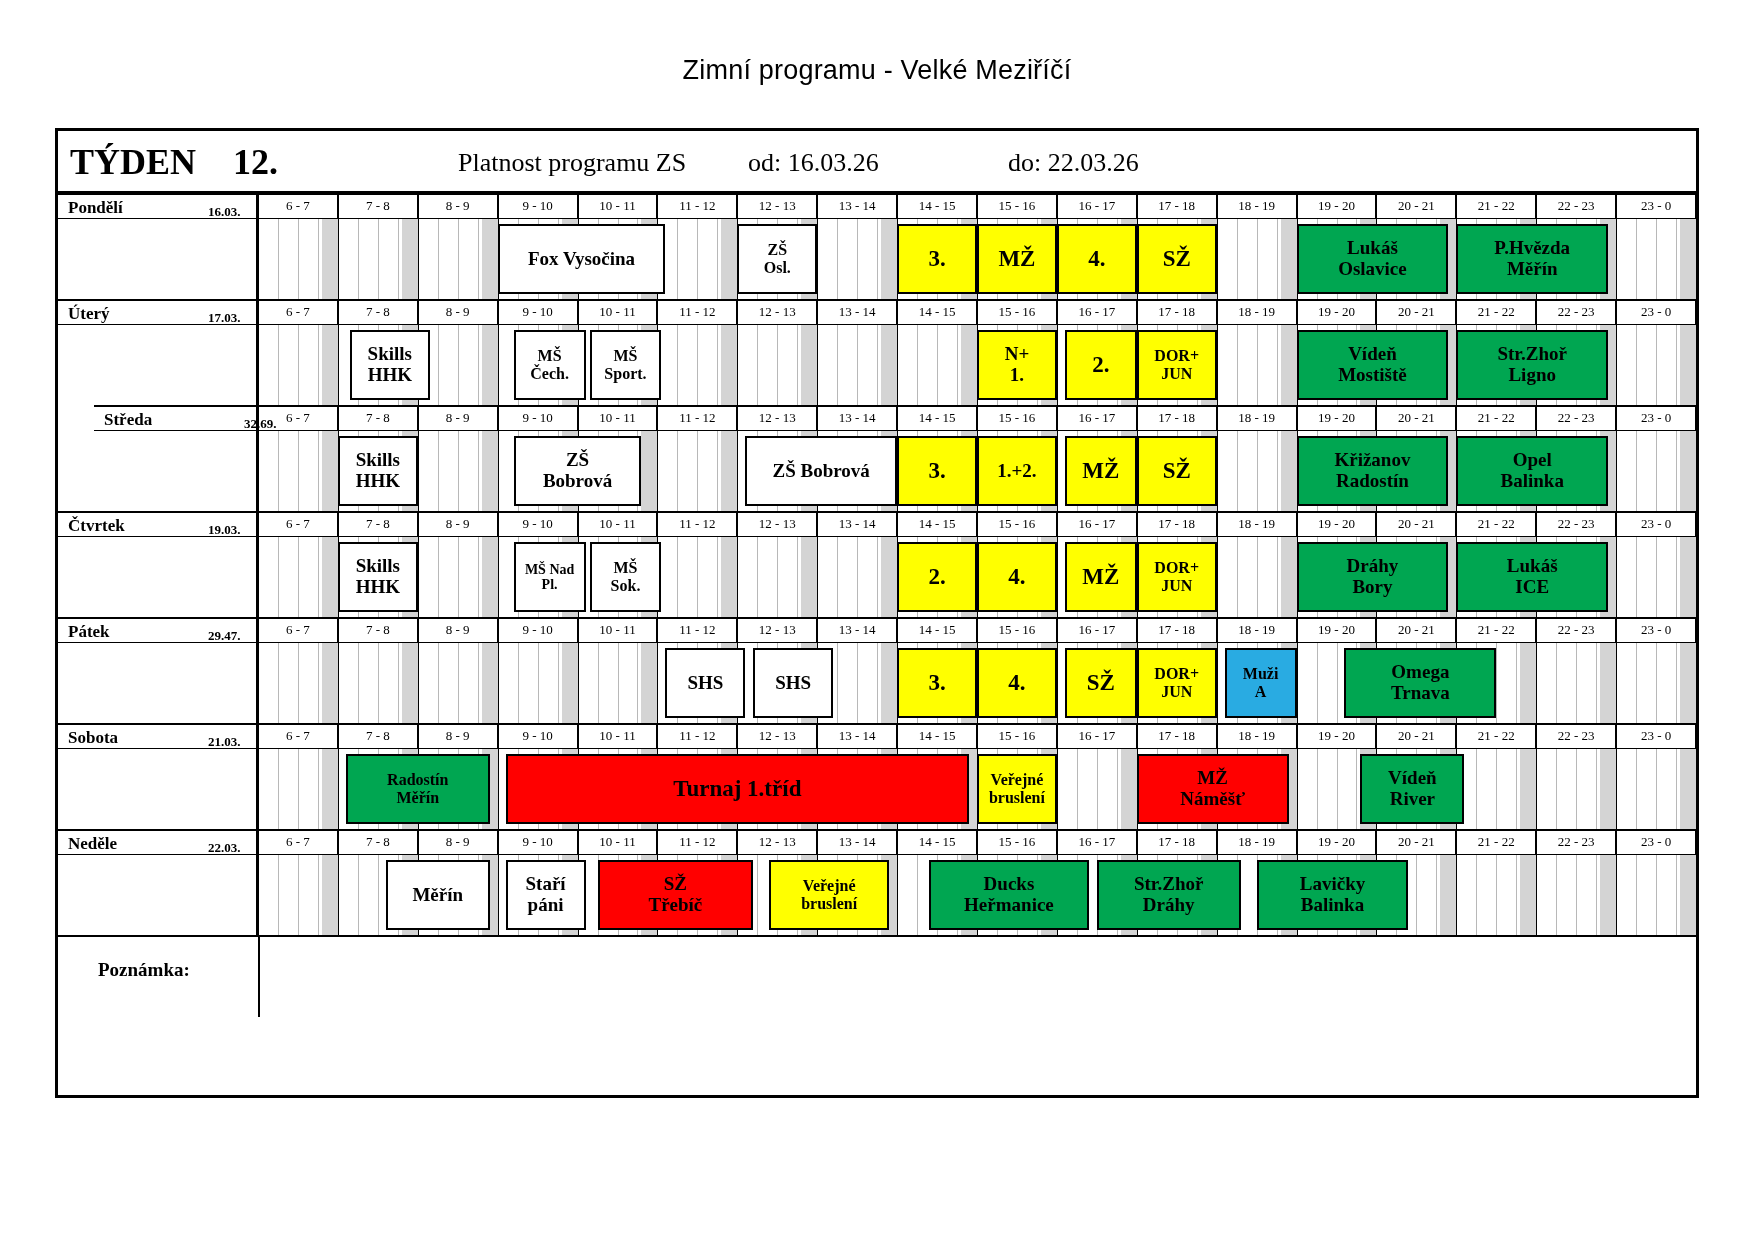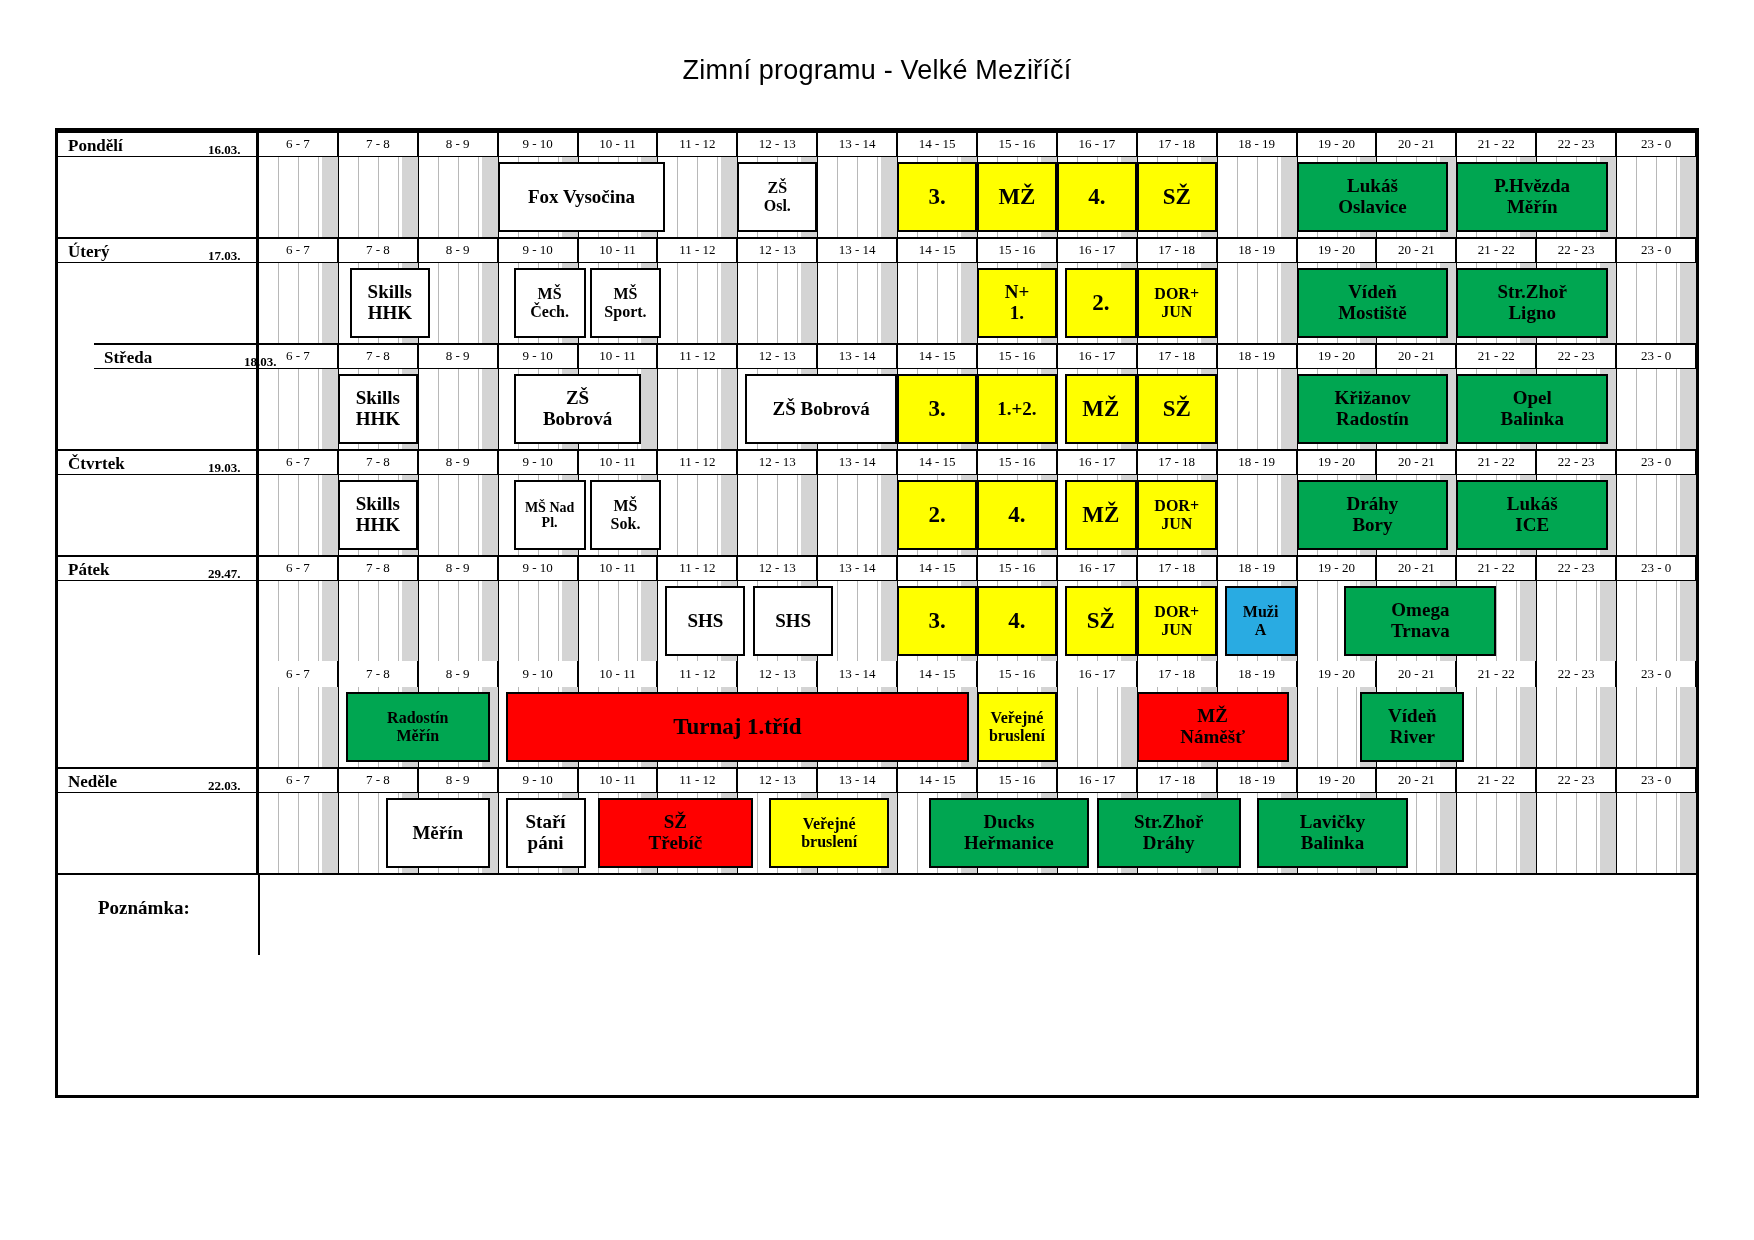--- a/index.html
+++ b/index.html
@@ -78,20 +78,27 @@
 </style>
 </head>
 <body>
 
 <div class="page">
 
   <div class="doc-title">Zimní programu  - Velké Meziříčí</div>
 
   <div class="frame">
 
+    <div class="hdr">
+      <span class="tyden">TÝDEN</span>
+      <span class="weekno">12.</span>
+      <span class="valid">Platnost programu ZS</span>
+      <span class="from">od: 16.03.26</span>
+      <span class="to">do: 22.03.26</span>
+    </div>
 
     <div id="days-container">
         <div class="day" style="height: 106px;">
           <div class="labelcol"></div>
           <div class="day-head">
             <span class="dname">Pondělí</span>
             <span class="ddate">16.03.</span>
           </div>
           <div class="slots">
             <div class="slot" style="left: 0%; width: 5.55556%;">6 - 7</div>
@@ -380,21 +387,21 @@
             <div class="ev c-green" style="left: 83.3333%; width: 10.5556%;">
               <span style="white-space: pre-line;">Str.Zhoř
 Ligno</span>
             </div>
           </div>
         </div>
         <div class="day" style="height: 106px; padding-left: 36px;">
           <div class="labelcol"></div>
           <div class="day-head">
             <span class="dname">Středa</span>
-            <span class="ddate">18.03.</span>
+            <span class="ddate">32.69.</span>
           </div>
           <div class="slots">
             <div class="slot" style="left: 0%; width: 5.55556%;">6 - 7</div>
             <div class="slot" style="left: 5.55556%; width: 5.55556%;">7 - 8</div>
             <div class="slot" style="left: 11.1111%; width: 5.55556%;">8 - 9</div>
             <div class="slot" style="left: 16.6667%; width: 5.55556%;">9 - 10</div>
             <div class="slot" style="left: 22.2222%; width: 5.55556%;">10 - 11</div>
             <div class="slot" style="left: 27.7778%; width: 5.55556%;">11 - 12</div>
             <div class="slot" style="left: 33.3333%; width: 5.55556%;">12 - 13</div>
             <div class="slot" style="left: 38.8889%; width: 5.55556%;">13 - 14</div>
@@ -826,20 +833,24 @@
 A</span>
             </div>
             <div class="ev c-green" style="left: 75.5556%; width: 10.5556%;">
               <span style="white-space: pre-line;">Omega
 Trnava</span>
             </div>
           </div>
         </div>
         <div class="day" style="height: 106px;">
           <div class="labelcol"></div>
+          <div class="day-head">
+            <span class="dname">Sobota</span>
+            <span class="ddate">21.03.</span>
+          </div>
           <div class="slots">
             <div class="slot" style="left: 0%; width: 5.55556%;">6 - 7</div>
             <div class="slot" style="left: 5.55556%; width: 5.55556%;">7 - 8</div>
             <div class="slot" style="left: 11.1111%; width: 5.55556%;">8 - 9</div>
             <div class="slot" style="left: 16.6667%; width: 5.55556%;">9 - 10</div>
             <div class="slot" style="left: 22.2222%; width: 5.55556%;">10 - 11</div>
             <div class="slot" style="left: 27.7778%; width: 5.55556%;">11 - 12</div>
             <div class="slot" style="left: 33.3333%; width: 5.55556%;">12 - 13</div>
             <div class="slot" style="left: 38.8889%; width: 5.55556%;">13 - 14</div>
             <div class="slot" style="left: 44.4444%; width: 5.55556%;">14 - 15</div>

